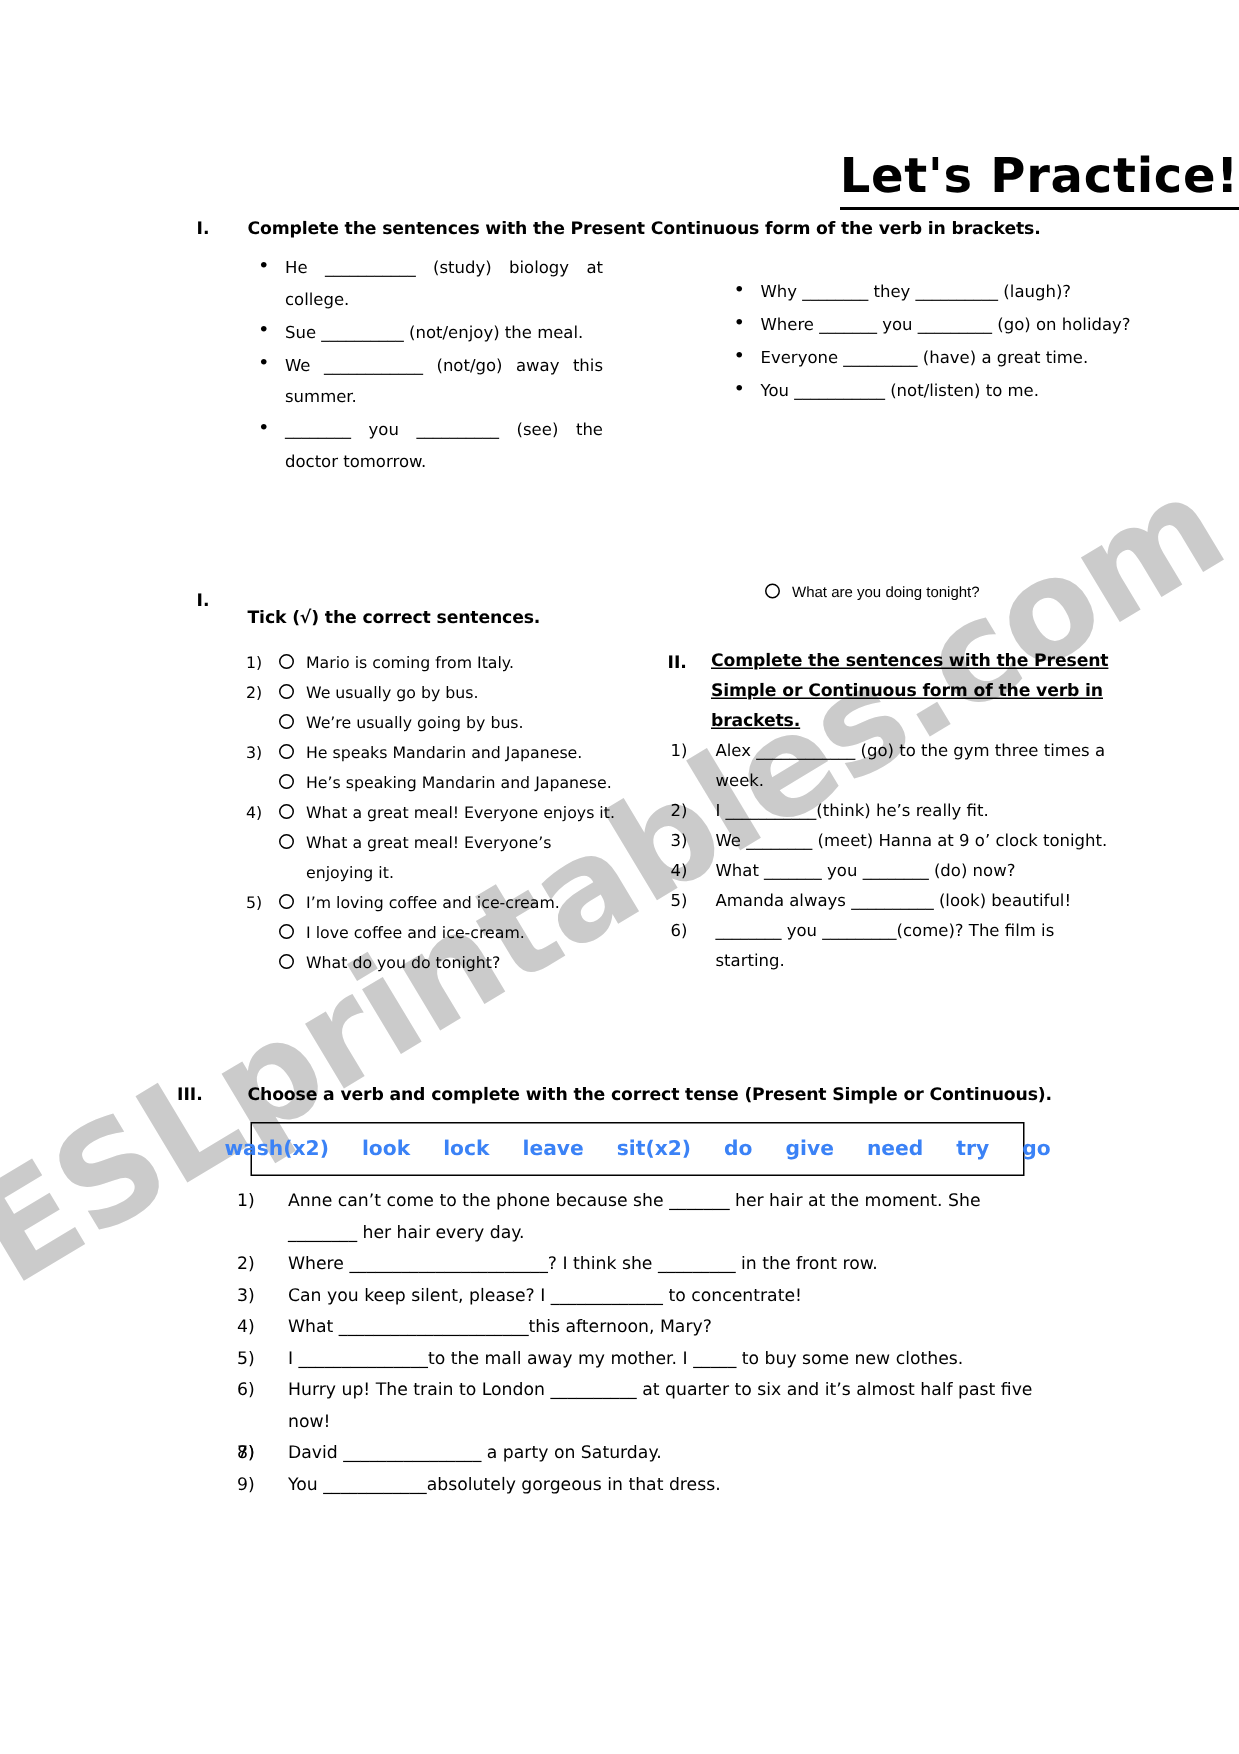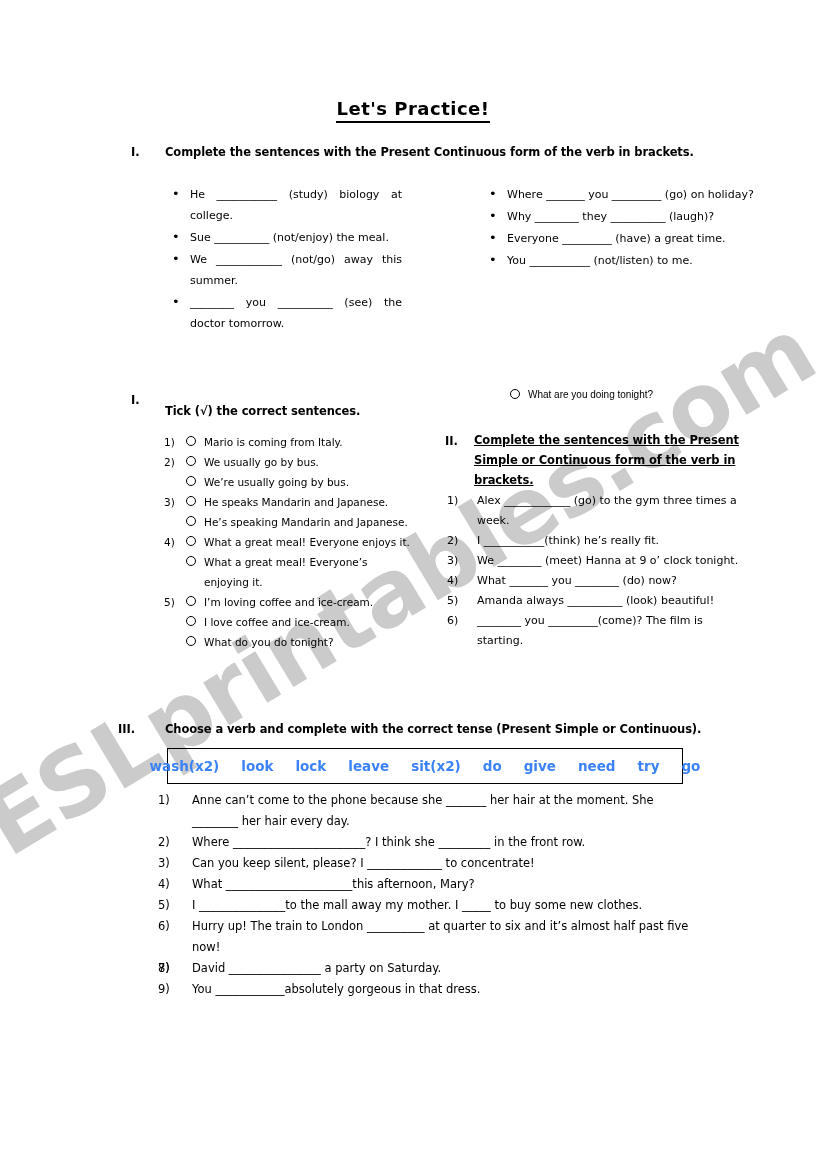--- a/index.html
+++ b/index.html
@@ -46,23 +46,23 @@
   .content {
     position: relative;
     z-index: 10;
   }
 
   .title {
     position: absolute;
     left: 0;
     top: 98px;
     width: 826px;
-    text-align: center;
-    font-family: "DejaVu Sans", sans-serif;
-    font-size: 18px;
+    text-align: right;
+    font-family: "DejaVu Sans", sans-serif;
+    font-size: 32px;
     font-weight: bold;
     color: #000;
     letter-spacing: 0.5px;
   }
   .title span.u {
     border-bottom: 2px solid #000;
     padding-bottom: 2px;
   }
 
   .sec-head {
@@ -209,30 +209,30 @@
 
   <div class="content">
 
     <div class="title">
       <span class="u">Let's Practice!</span>
     </div>
 
     <div class="sec-num" style="left:131px; top:145px;">I.</div>
     <div class="sec-head" style="left:165px; top:145px; width:620px;">Complete the sentences with the Present Continuous form of the verb in brackets.</div>
 
-    <div class="bullet-col" style="left:170px; top:184px; width:232px;">
+    <div class="bullet-col" style="left:170px; top:168px; width:232px;">
       <div class="bullet-item just">He ___________ (study) biology at college.</div>
       <div class="bullet-item just">Sue  __________    (not/enjoy) the meal.</div>
       <div class="bullet-item just">We  ____________     (not/go) away this summer.</div>
       <div class="bullet-item just">________ you __________ (see) the doctor tomorrow.</div>
     </div>
 
     <div class="bullet-col" style="left:487px; top:184px; width:268px;">
+      <div class="bullet-item just">Why   ________   they   __________ (laugh)?</div>
       <div class="bullet-item just">Where _______ you _________ (go) on holiday?</div>
-      <div class="bullet-item just">Why   ________   they   __________ (laugh)?</div>
       <div class="bullet-item just">Everyone  _________  (have) a  great time.</div>
       <div class="bullet-item just">You  ___________  (not/listen)  to  me.</div>
     </div>
 
     <div class="sec-num" style="left:131px; top:393px;">I.</div>
     <div class="sec-head" style="left:165px; top:404px; width:260px;">Tick (√) the correct sentences.</div>
 
     <div class="stray-option" style="left:510px; top:389px;">
       <span class="radio-inline"></span><span>What are you doing tonight?</span>
     </div>

